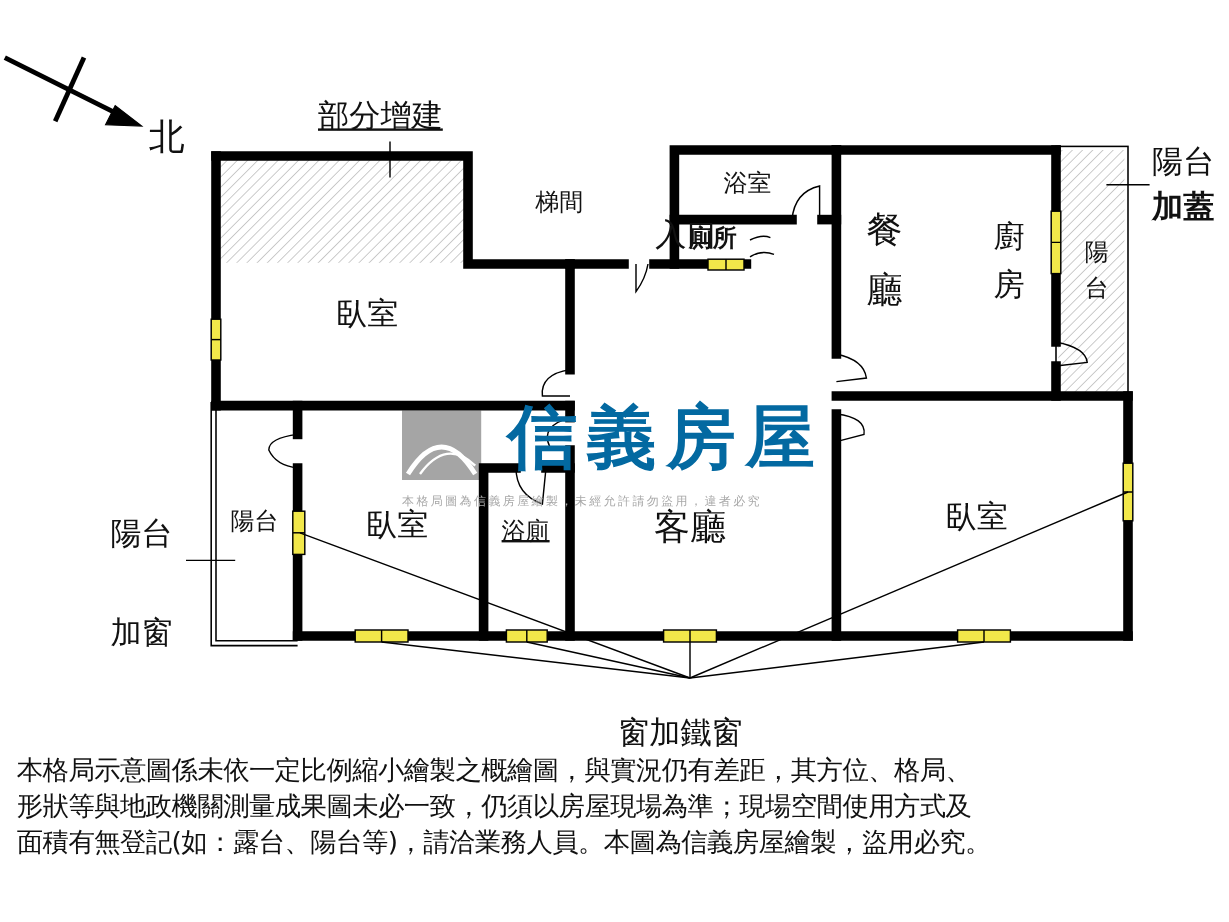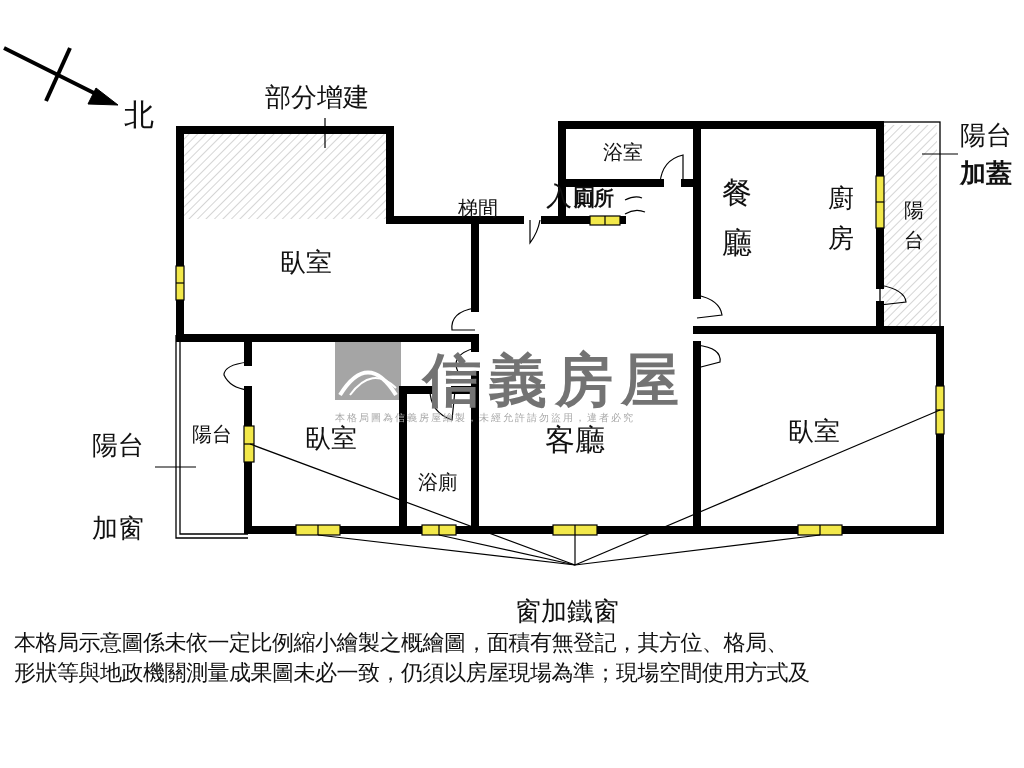--- a/index.html
+++ b/index.html
@@ -2,21 +2,21 @@
 <html><head>
 <meta charset="utf-8">
 <style>
   html, body { margin: 0; padding: 0; background: #ffffff; }
   body { width: 1024px; height: 768px; position: relative; overflow: hidden; font-family: "DejaVu Sans", sans-serif; }
   svg.plan { position: absolute; left: 0; top: 0; }
   .lbl { position: absolute; color: #111; white-space: nowrap; line-height: 1; font-family: "DejaVu Serif", serif; }
   .l-md { font-size: 26px; }
   .l-sm { font-size: 20px; }
   .l-lg { font-size: 30px; }
-  .wm-text { position: absolute; left: 423px; top: 336px; font-size: 58px; color: #737373; letter-spacing: 8px; font-family: Liberation Serif, serif; font-weight: bold; line-height: 1; margin-top: 16px; }
+  .wm-text { position: absolute; left: 423px; top: 336px; font-size: 58px; color: #0369a1; letter-spacing: 8px; font-family: Liberation Sans, sans-serif; font-weight: bold; line-height: 1; }
   .wm-sub { position: absolute; left: 335px; top: 411px; font-size: 10px; color: #a8a8a8; letter-spacing: 2px; font-family: "DejaVu Sans", sans-serif; }
   .disclaimer { position: absolute; left: 14px; top: 628px; width: 1000px; font-size: 22px; line-height: 30px; color: #111; font-family: "DejaVu Sans", sans-serif; letter-spacing: -0.5px; }
   .disclaimer div { white-space: nowrap; }
 </style>
 </head>
 <body>
 
 <svg class="plan" width="1024" height="620" viewBox="0 0 1024 620">
   <defs>
     <pattern id="hatch" width="6" height="6" patternUnits="userSpaceOnUse" patternTransform="rotate(45)">
@@ -123,43 +123,44 @@
   </g>
 
   <g stroke="#000" stroke-width="4" fill="#000">
     <line x1="4" y1="48" x2="100" y2="96"></line>
     <line x1="46" y1="101" x2="70" y2="48"></line>
     <polygon points="118,105 96,88 88,104" stroke-width="1"></polygon>
   </g>
 </svg>
 
 <div class="lbl l-lg" style="left:124px;top:100px;">北</div>
-<div class="lbl l-md" style="left:265px;top:84px;">部分增建</div>
-<div class="lbl l-sm" style="left:458px;top:158px;margin-top:40px;">梯間</div>
+<div class="lbl l-md" style="left:265px;top:84px;text-decoration:underline;">部分增建</div>
+<div class="lbl l-sm" style="left:446px;top:158px;">梯間</div>
 <div class="lbl l-md" style="left:498px;top:183px;margin-left:48px;">入口</div>
 <div class="lbl l-md" style="left:960px;top:122px;">陽台</div>
 <div class="lbl l-md" style="left:960px;top:160px;font-weight:bold;">加蓋</div>
 <div class="lbl l-md" style="left:92px;top:432px;">陽台</div>
 <div class="lbl l-md" style="left:92px;top:474px;margin-top:41px;">加窗</div>
 <div class="lbl l-md" style="left:515px;top:574px;margin-top:24px;">窗加鐵窗</div>
 
 <div class="lbl l-md" style="left:280px;top:249px;">臥室</div>
 <div class="lbl l-sm" style="left:603px;top:142px;">浴室</div>
 <div class="lbl l-sm" style="left:574px;top:188px;font-weight:bold;">廁所</div>
 <div class="lbl l-lg" style="left:722px;top:178px;">餐</div>
 <div class="lbl l-lg" style="left:722px;top:228px;">廳</div>
 <div class="lbl l-md" style="left:828px;top:185px;">廚</div>
 <div class="lbl l-md" style="left:828px;top:225px;">房</div>
 <div class="lbl l-sm" style="left:904px;top:200px;">陽</div>
 <div class="lbl l-sm" style="left:904px;top:230px;">台</div>
 <div class="lbl l-md" style="left:305px;top:425px;">臥室</div>
 <div class="lbl l-sm" style="left:192px;top:424px;">陽台</div>
-<div class="lbl l-sm" style="left:418px;top:472px;">浴廁</div>
+<div class="lbl l-sm" style="left:418px;top:432px;text-decoration:underline;">浴廁</div>
 <div class="lbl l-lg" style="left:545px;top:425px;">客廳</div>
 <div class="lbl l-md" style="left:788px;top:418px;">臥室</div>
 
 <div class="wm-text">信義房屋</div>
 <div class="wm-sub">本格局圖為信義房屋繪製，未經允許請勿盜用，違者必究</div>
 
 <div class="disclaimer">
-  <div>本格局示意圖係未依一定比例縮小繪製之概繪圖，面積有無登記，其方位、格局、</div>
+  <div>本格局示意圖係未依一定比例縮小繪製之概繪圖，與實況仍有差距，其方位、格局、</div>
   <div>形狀等與地政機關測量成果圖未必一致，仍須以房屋現場為準；現場空間使用方式及</div>
+  <div>面積有無登記(如：露台、陽台等)，請洽業務人員。本圖為信義房屋繪製，盜用必究。</div>
 </div>
 
 </body></html>

